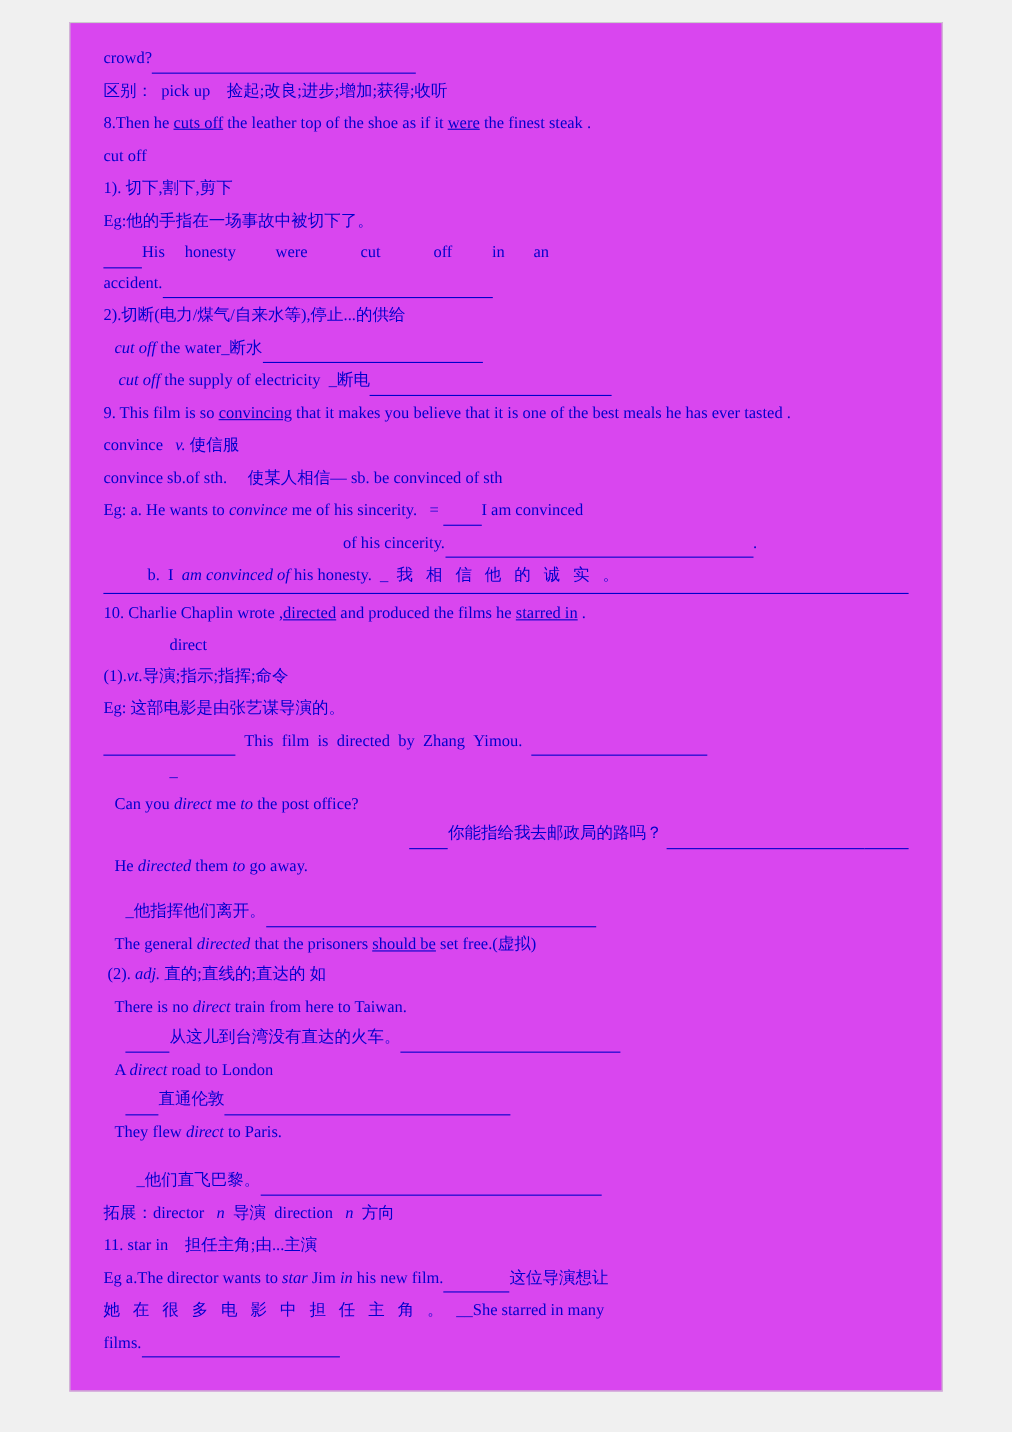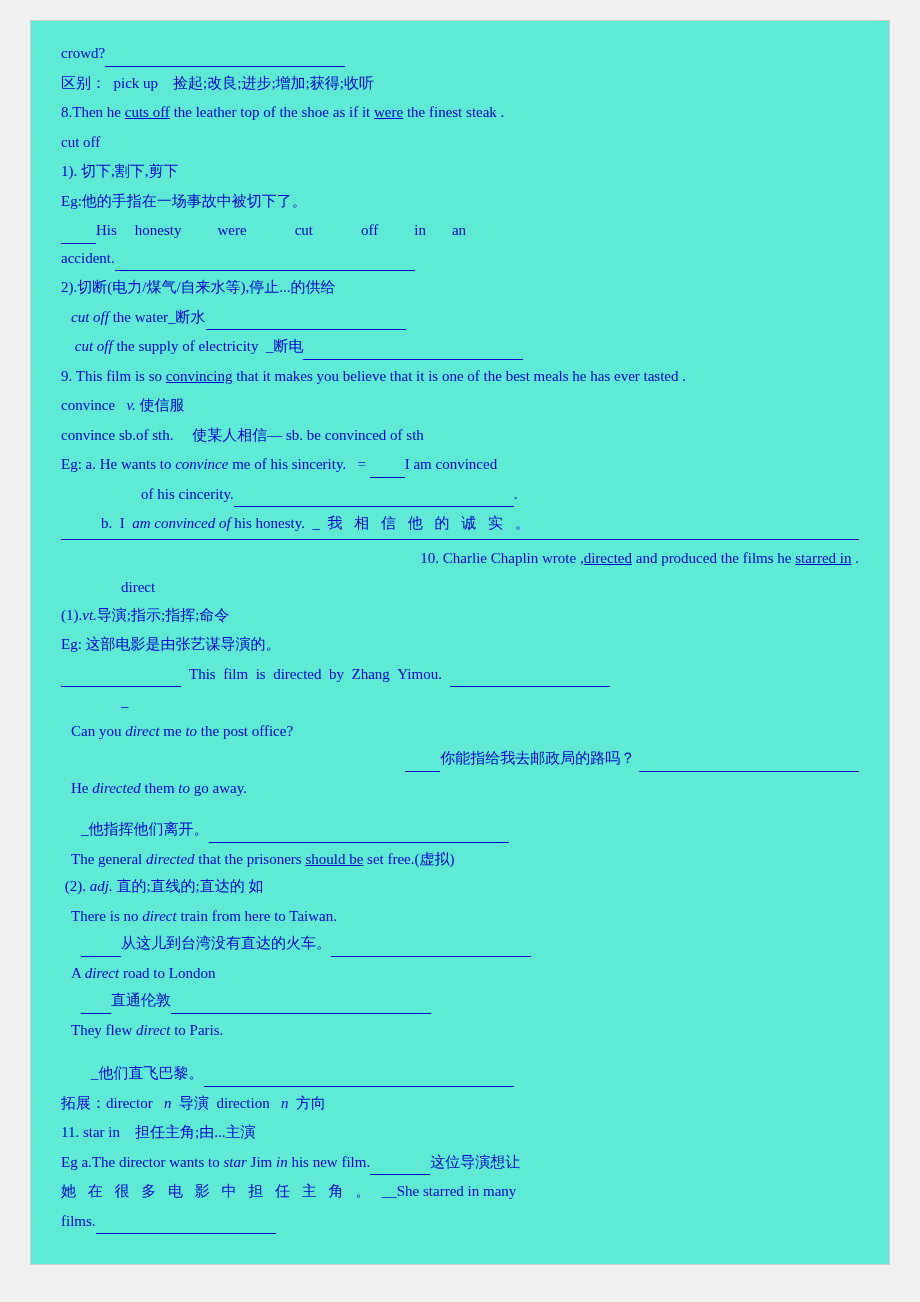--- a/index.html
+++ b/index.html
@@ -10,22 +10,22 @@
     body {
       background-color: #f0f0f0;
       font-family: "Times New Roman", serif;
       display: flex;
       justify-content: center;
       align-items: flex-start;
       min-height: 1302px;
       padding: 20px;
     }
     .page-container {
-      width: 860px;
-      background-color: #5eead4;
+      width: 794px;
+      background-color: #d946ef;
       border: 1px solid #cccccc;
       padding: 20px 30px 30px 30px;
       color: #0000cc;
       font-size: 15px;
       line-height: 1.7;
     }
     u {
       text-decoration: underline;
     }
     em {
@@ -127,30 +127,30 @@
     <span>convince &nbsp;&nbsp;<em>v.</em> 使信服</span>
   </div>
 
   <div class="section">
     <span>convince sb.of sth. &nbsp;&nbsp;&nbsp; 使某人相信— sb. be convinced of sth</span>
   </div>
 
   <div class="section">
     <span>Eg: a. He wants to <em>convince</em> me of his sincerity. &nbsp;&nbsp;= <span class="blank-short" style="min-width:35px;"></span>I am convinced</span>
   </div>
-  <div style="padding-left:80px; margin-bottom:4px;">
+  <div style="padding-left:80px; margin-bottom:4px;text-align:center;">
     <span>of his cincerity.<span class="blank-long" style="min-width:280px;"></span>.</span>
   </div>
 
   <div style="padding-left:40px; margin-bottom:2px;">
     <span>b. &nbsp;I &nbsp;<em>am convinced of</em> his honesty. &nbsp;_ &nbsp;<span class="spaced-chars">我 相 信 他 的 诚 实 。</span></span>
   </div>
   <div class="full-line-blank"></div>
 
-  <div class="section" style="margin-top:6px;text-align:right;">
+  <div class="section" style="margin-top:6px;">
     <span>10. Charlie Chaplin wrote ,<u>directed</u> and produced the films he <u>starred in</u> .</span>
   </div>
 
   <div style="padding-left:60px; margin-bottom:2px;">
     <span>direct</span>
   </div>
 
   <div class="section">
     <span>(1).<em>vt.</em>导演;指示;指挥;命令</span>
   </div>

